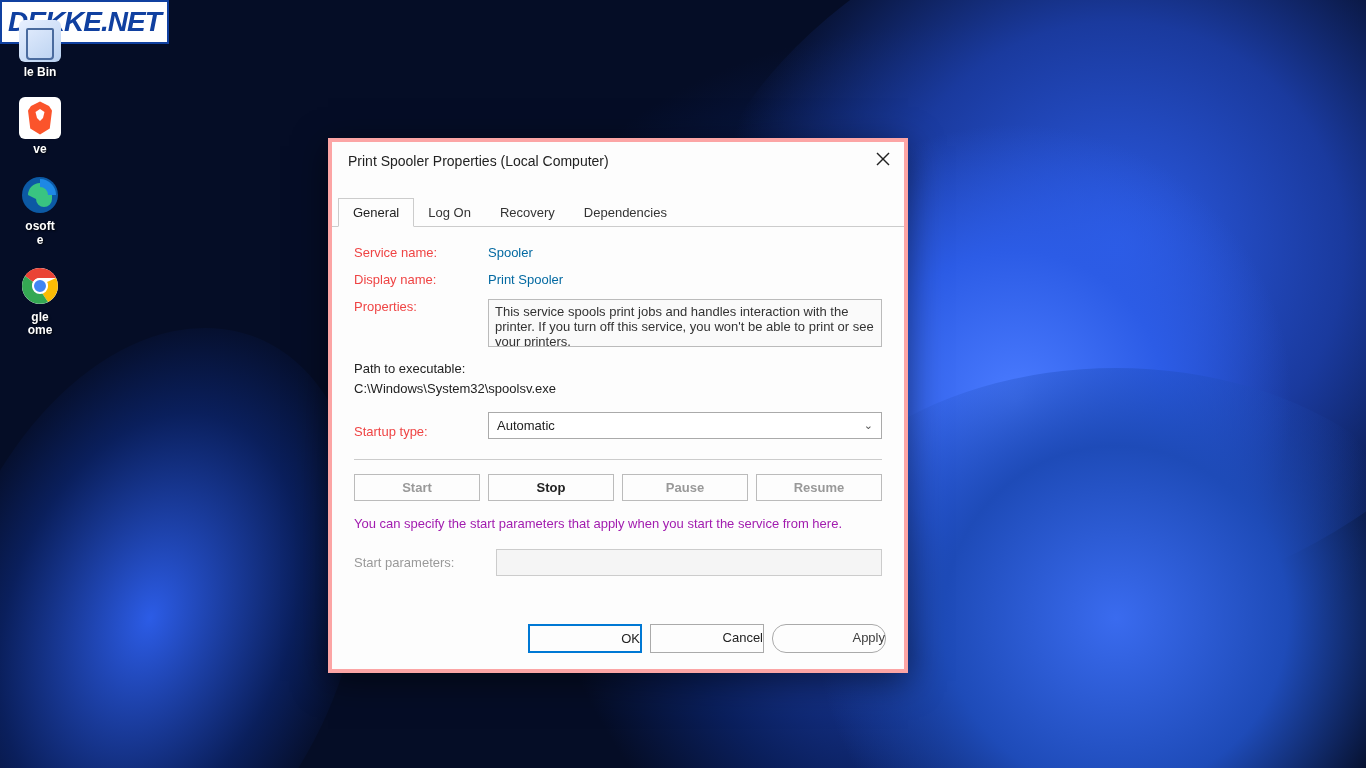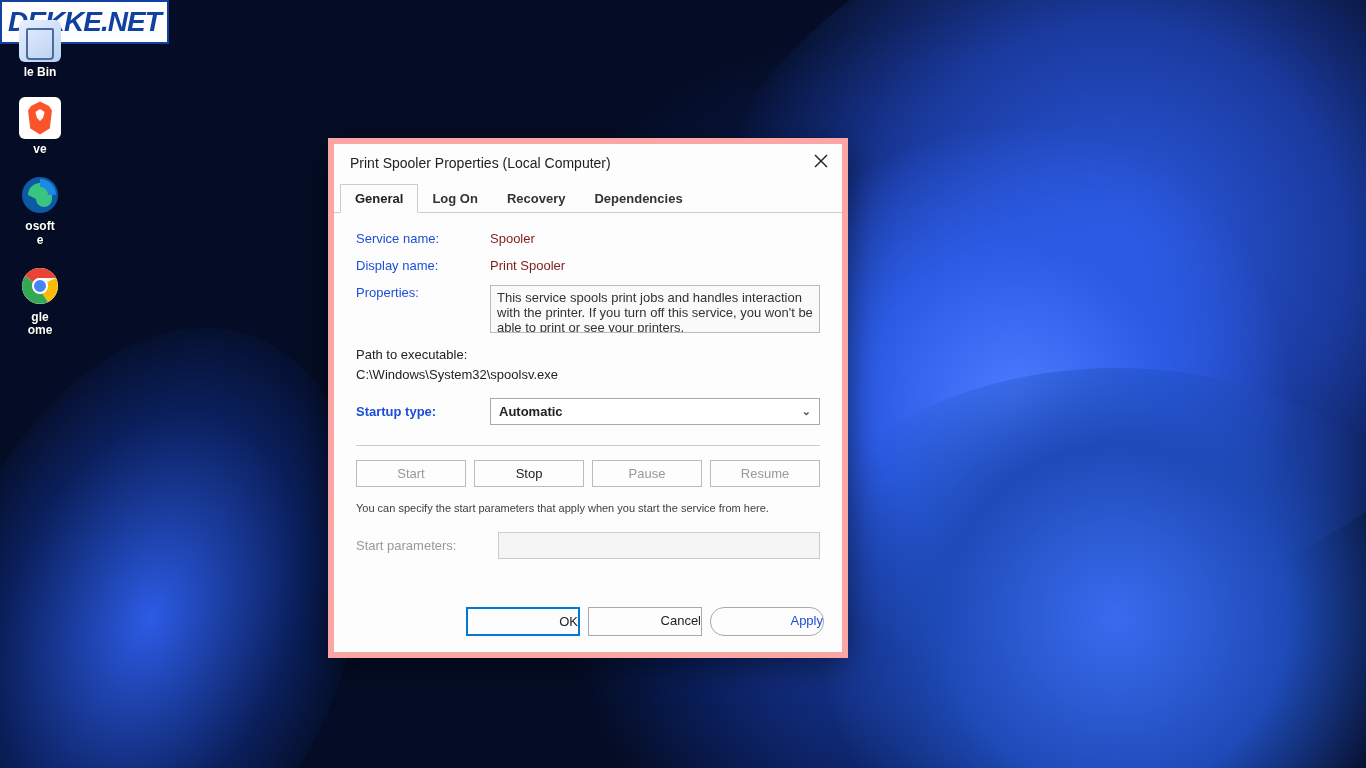--- a/index.html
+++ b/index.html
@@ -36,62 +36,62 @@
 .recycle-bin .icon-img::before { content:''; position:absolute; width:24px; height:28px; border: 2px solid #4a6b9e; border-radius: 2px 2px 4px 4px; top: 8px; }
 .brave .icon-img { background: #fff; }
 .brave svg { width: 32px; height: 36px; }
 .edge .icon-img { }
 .edge svg { width: 40px; height: 40px; }
 .chrome .icon-img { }
 .chrome svg { width: 40px; height: 40px; }
 
 
 .dialog {
-  position: absolute; left: 328px; top: 138px; width: 520px;
-  background: #fdfdfd; border: 6px solid #fca5a5; box-shadow: 0 8px 32px rgba(0,0,0,0.5);
+  position: absolute; left: 328px; top: 138px; width: 580px;
+  background: #fdfdfd; border: 4px solid #fca5a5; box-shadow: 0 8px 32px rgba(0,0,0,0.5);
   font-size: 13px; color: #222;
 }
 .titlebar { display: flex; align-items: center; justify-content: space-between; padding: 10px 12px 8px 16px; }
 .titlebar-title { font-size: 14px; color: #222; }
 .close-btn { width: 18px; height: 18px; cursor: pointer; font-size: 18px; line-height: 16px; text-align: center; color: #222; }
 
-.tabstrip { display: flex; padding: 0 6px; border-bottom: 1px solid #ccc; margin-top: 4px; font-weight: bold; }
+.tabstrip { display: flex; padding: 0 6px; border-bottom: 1px solid #ccc; margin-top: 20px; }
 .tab { padding: 6px 14px; font-size: 13px; cursor: pointer; position: relative; background: #f2f2f2; border: 1px solid #ccc; border-bottom: none; margin-right: -1px; margin-bottom: -1px; }
 .tab.active { background: #fdfdfd; z-index: 2; border-bottom: 1px solid #fdfdfd; }
 .tab:not(.active) { background: transparent; border-color: transparent; color: #333; }
 
 .tab-content { padding: 18px 22px 16px 22px; }
 .field-row { display: flex; align-items: flex-start; margin-bottom: 12px; }
-.field-label { width: 134px; color: #1d4ed8; font-size: 13px; }
-.field-value { font-size: 13px; color: #7f1d1d; }
+.field-label { width: 134px; color: #ef4444; font-size: 13px; }
+.field-value { font-size: 13px; color: #0369a1; }
 .desc-box { flex: 1; border: 1px solid #bbb; padding: 4px 6px; font-size: 13px; color: #333; height: 48px; overflow: hidden; background: #fafafa; }
 .path-block { margin-top: 6px; margin-bottom: 14px; font-size: 13px; }
 .path-block div { line-height: 1.5; }
 
-.startup-row { display: flex; align-items: center; margin-bottom: 20px; font-weight: bold; }
+.startup-row { display: flex; align-items: flex-end; margin-bottom: 20px; }
 .select-box { flex: 1; border: 1px solid #aaa; padding: 5px 8px; font-size: 13px; display: flex; justify-content: space-between; align-items: center; background: #fff; cursor: pointer; }
 .chevron { font-size: 11px; color: #555; }
 
 .hr { border: none; border-top: 1px solid #ccc; margin: 18px 0 14px; }
 
 .status-row { display: flex; align-items: center; margin-bottom: 10px; }
-.btn-row { display: flex; gap: 8px; margin-bottom: 14px; }
+.btn-row { display: flex; gap: 8px; margin-bottom: 14px; font-weight: bold; }
 .svc-btn { flex: 1; padding: 5px 0; font-size: 13px; border: 1px solid #bbb; background: #fdfdfd; cursor: pointer; text-align: center; }
 .svc-btn.disabled { color: #999; cursor: default; }
 
-.help-text { font-size: 11px; color: #404040; line-height: 1.4; margin-bottom: 16px; }
+.help-text { font-size: 13px; color: #a21caf; line-height: 1.4; margin-bottom: 16px; }
 
 .params-row { display: flex; align-items: center; margin-bottom: 20px; gap: 8px; }
 .params-label { width: 134px; color: #999; font-size: 13px; }
 .params-input { flex: 1; border: 1px solid #ccc; padding: 5px 6px; font-size: 13px; background: #f5f5f5; color: #999; }
 
 .dialog-buttons { display: flex; justify-content: flex-end; gap: 8px; padding: 12px 18px 16px; }
 .dlg-btn { width: 114px; padding: 5px 0; font-size: 13px; border: 1px solid #aaa; background: #fdfdfd; cursor: pointer; text-align: right; }
 .dlg-btn.primary { border: 2px solid #0078d4; }
-.dlg-btn.disabled { color: #1d4ed8; cursor: default; border-radius: 14px; }
+.dlg-btn.disabled { color: #404040; cursor: default; border-radius: 14px; }
 </style>
 </head>
 <body>
 
 <div class="wallpaper">
   <div class="wave wave3"></div>
   <div class="wave wave5"></div>
   <div class="wave wave1"></div>
   <div class="wave wave2"></div>
   <div class="wave wave4"></div>

